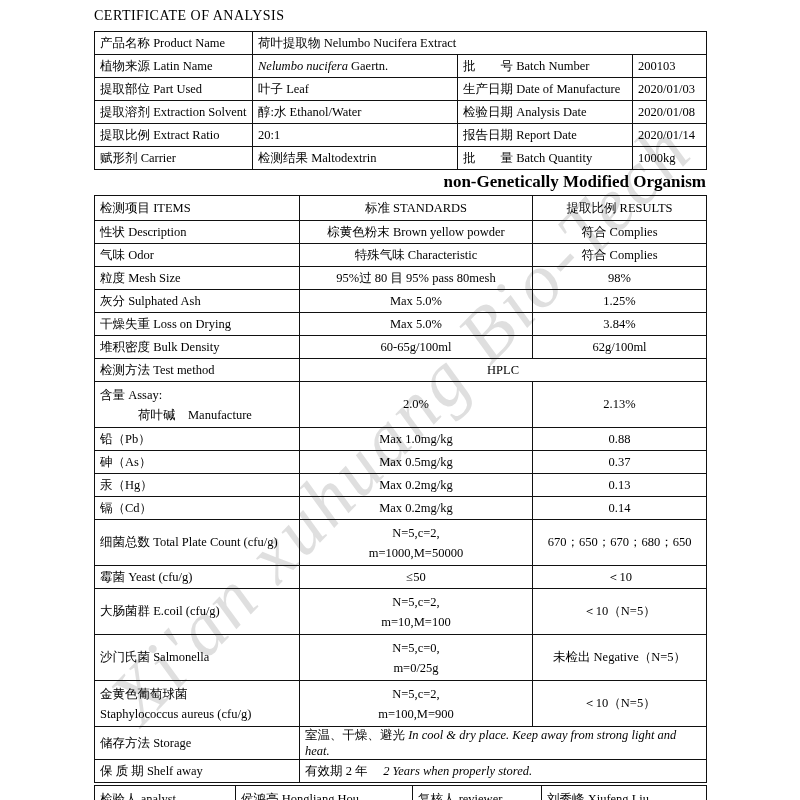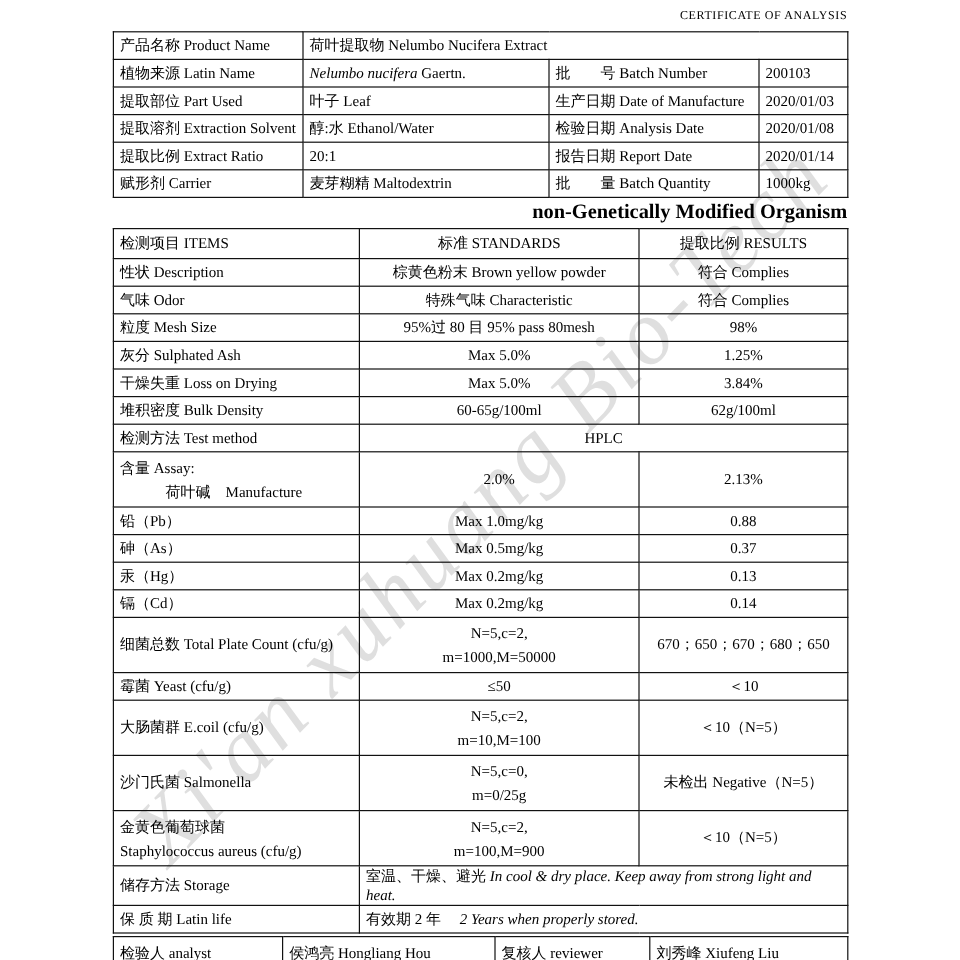--- a/index.html
+++ b/index.html
@@ -11,21 +11,21 @@
   }
   .page { width:612px; margin:0 auto; position:relative; padding-top:6px; }
   .watermark {
     position:absolute; left:50%; top:52%;
     transform:translate(-50%,-50%) rotate(-46deg);
     font-style:italic; font-size:76px; letter-spacing:3px;
     color:rgba(140,140,140,0.28); white-space:nowrap;
     z-index:0; pointer-events:none;
   }
   .title {
-    font-size:10px; font-weight:normal; text-align:right;
+    font-size:14px; font-weight:normal; text-align:left;
     letter-spacing:0.5px; margin:2px 0 7px 0; position:relative; z-index:1;
   }
   table.tbl {
     border-collapse:collapse; table-layout:fixed; width:612px;
     position:relative; z-index:1; background:transparent;
   }
   table.tbl td, table.tbl th {
     border:1px solid #111; padding:0 5px; font-size:12.5px;
     vertical-align:middle; overflow:hidden; background:transparent;
     font-weight:normal;
@@ -88,21 +88,21 @@
       <td>2020/01/08</td>
     </tr>
     <tr>
       <td>提取比例 Extract Ratio</td>
       <td>20:1</td>
       <td>报告日期 Report Date</td>
       <td>2020/01/14</td>
     </tr>
     <tr>
       <td>赋形剂 Carrier</td>
-      <td>麦芽糊精  Maltodextrin</td>
+      <td>检测结果  Maltodextrin</td>
       <td>批　　量 Batch Quantity</td>
       <td>1000kg</td>
     </tr>
   </tbody>
     </table>
 
   <div class="nongmo">non-Genetically Modified Organism</div>
 
   <table class="tbl main-table">
     <colgroup>
@@ -216,21 +216,21 @@
         <div class="line">N=5,c=2,</div>
         <div class="line">m=100,M=900</div>
       </td>
       <td>＜10（N=5）</td>
     </tr>
     <tr>
       <td class="l">储存方法 Storage</td>
       <td colspan="2" class="l"><span>室温、干燥、避光 </span><span class="ital">In cool &amp; dry place. Keep away from strong light and heat.</span></td>
     </tr>
     <tr>
-      <td class="l">保 质 期 Latin life</td>
+      <td class="l">保 质 期 Shelf away</td>
       <td colspan="2" class="l"><span>有效期 2 年　 </span><span class="ital">2 Years when properly stored.</span></td>
     </tr>
   </tbody>
     </table>
 
   <table class="tbl sign-table">
     <colgroup>
         <col style="width:141px">
         <col style="width:177px">
         <col style="width:129px">

